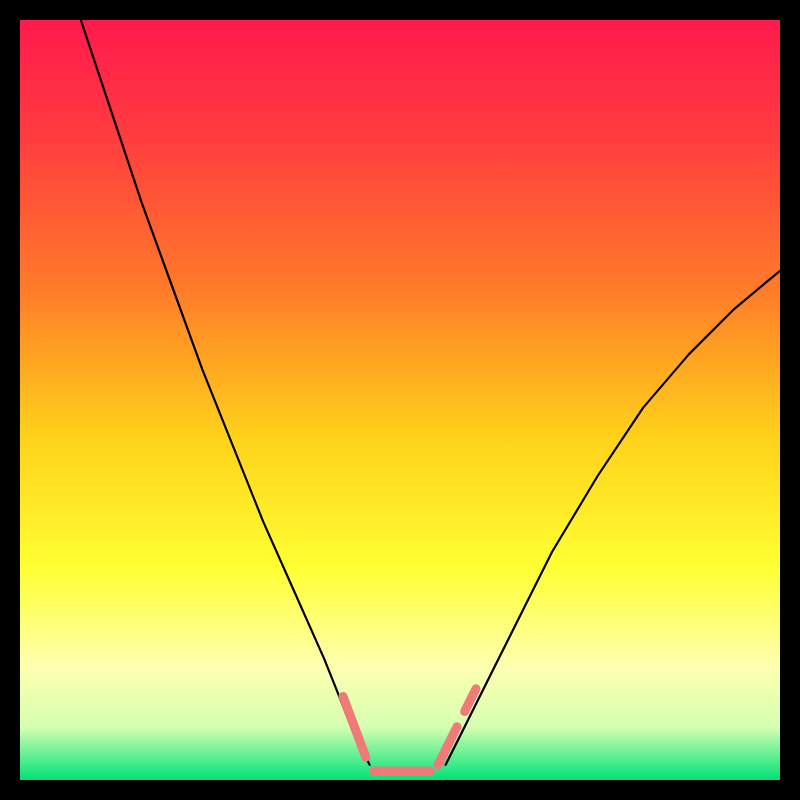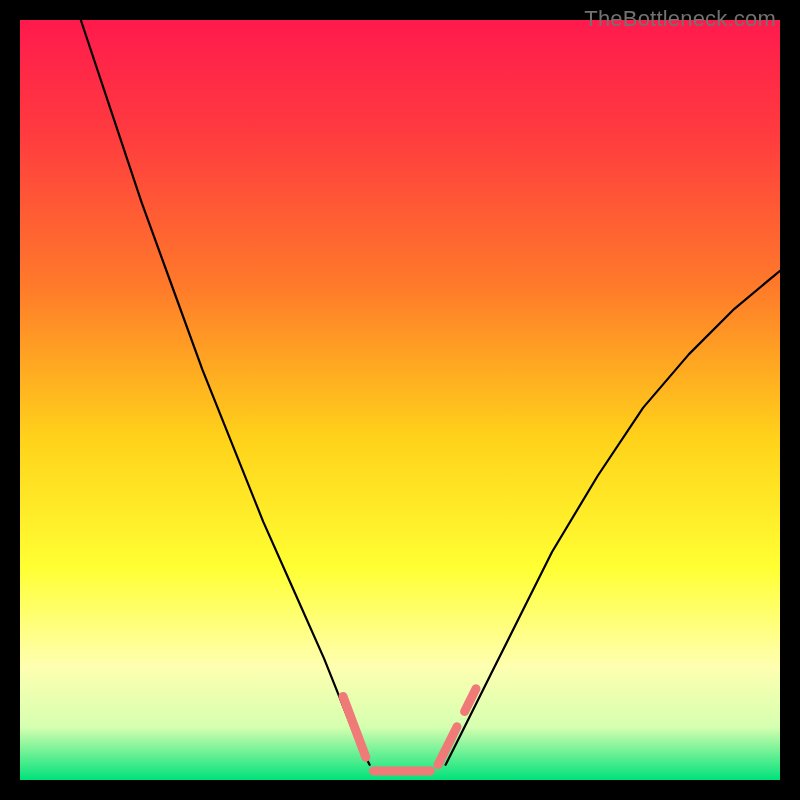--- a/index.html
+++ b/index.html
@@ -62,14 +62,13 @@
           <path d="M425.60 744.80 L440.80 714.40 L471.20 653.60 L501.60 592.80 L532.00 532.00 L577.60 456.00 L623.20 387.60 L668.80 334.40 L714.40 288.80 L760.00 250.80" fill="none" stroke="#000" stroke-width="2.2" stroke-linecap="round" stroke-linejoin="round"></path>
         </g>
       <g id="markers">
           <line x1="323.00" y1="676.40" x2="345.80" y2="737.20" stroke="#ef7a78" stroke-width="9" stroke-linecap="round"></line>
           <line x1="353.40" y1="750.88" x2="410.40" y2="750.88" stroke="#ef7a78" stroke-width="9" stroke-linecap="round"></line>
           <line x1="418.00" y1="744.80" x2="437.00" y2="706.80" stroke="#ef7a78" stroke-width="9" stroke-linecap="round"></line>
           <line x1="444.60" y1="691.60" x2="456.00" y2="668.80" stroke="#ef7a78" stroke-width="9" stroke-linecap="round"></line>
         </g>
     </svg>
   </div>
-  <div class="watermark">TheBottleneck.com</div>
 </div>
 
 </body></html>

